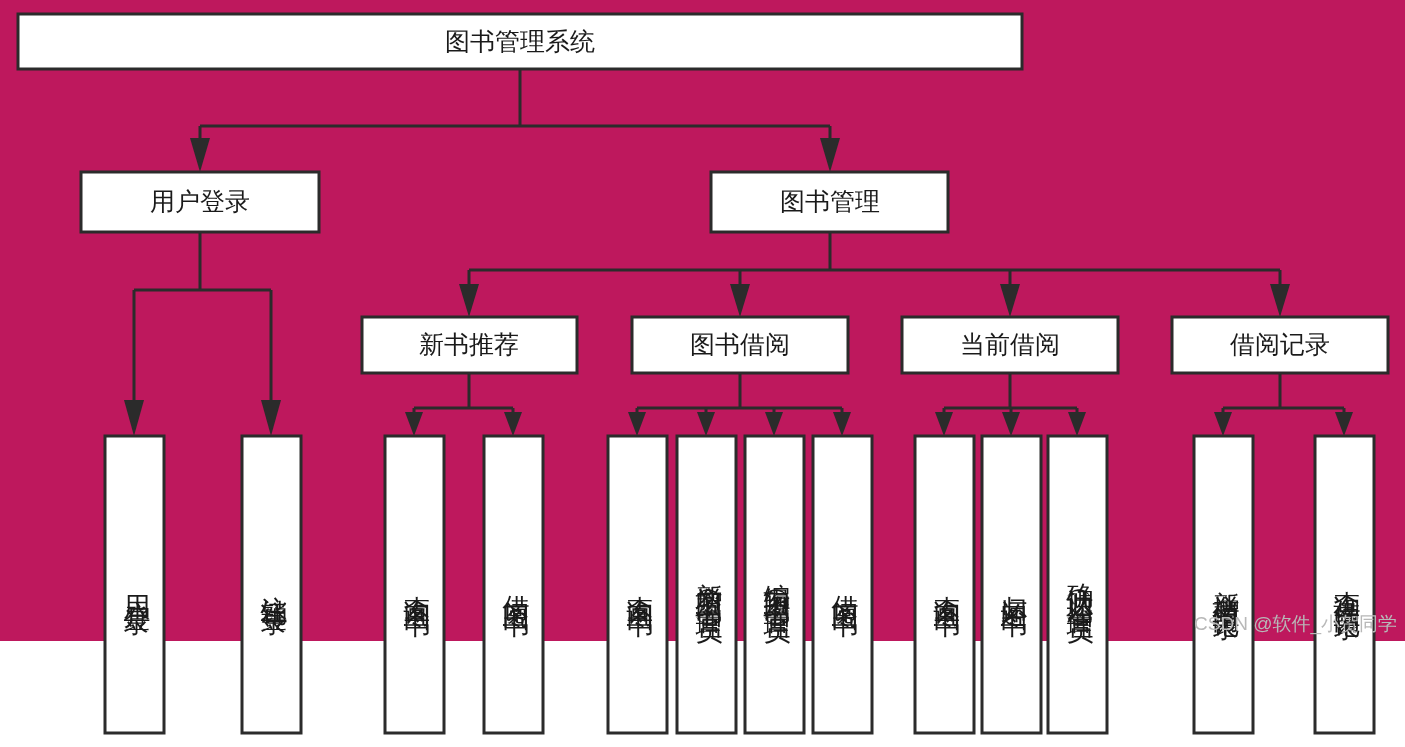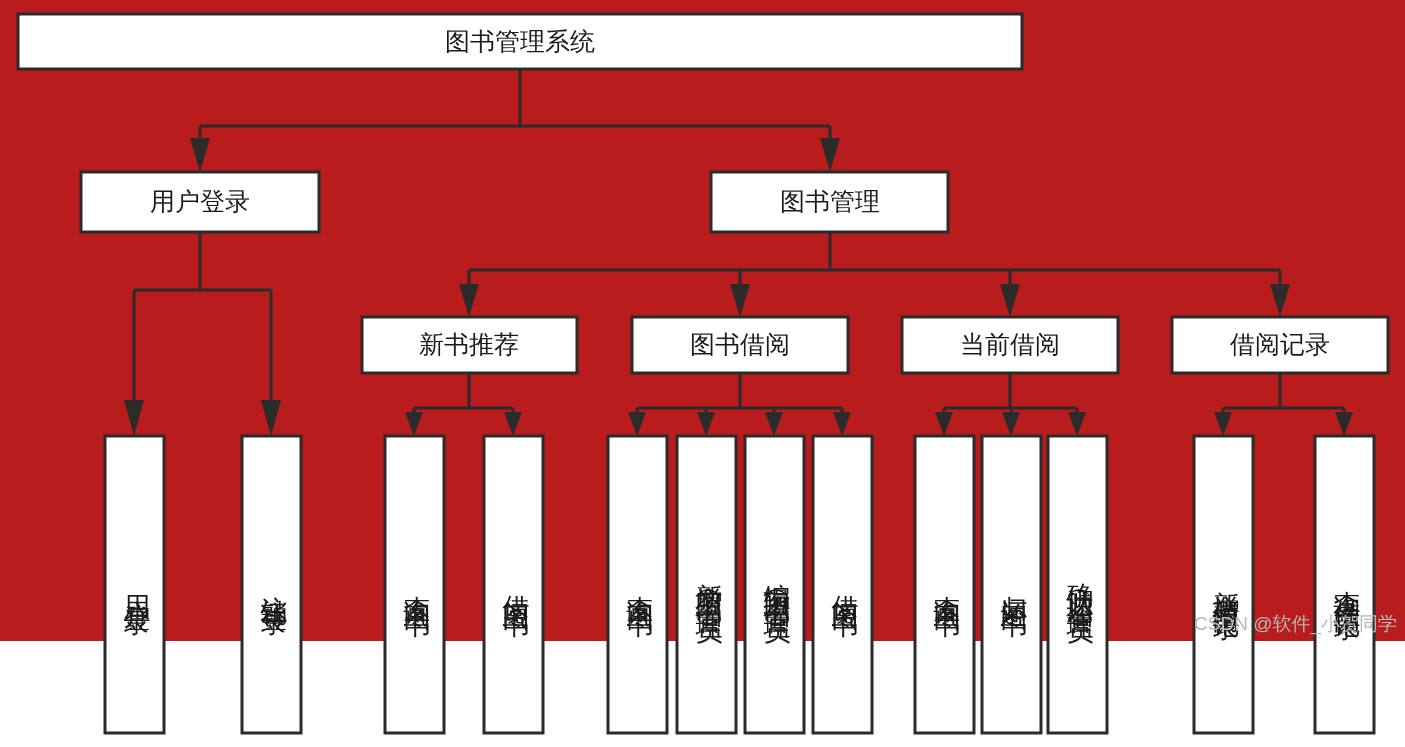--- a/index.html
+++ b/index.html
@@ -10,21 +10,21 @@
   body {
     width: 1405px;
     height: 747px;
     font-family: "Liberation Sans", "DejaVu Sans", sans-serif;
     overflow: hidden;
   }
   #diagram-root {
     position: relative;
     width: 1405px;
     height: 641px;
-    background: #b91c1c;
+    background: #be185d;
   }
   svg.flow {
     position: absolute;
     left: 0;
     top: 0;
     width: 1405px;
     height: 747px;
     display: block;
   }
   .node-rect {

